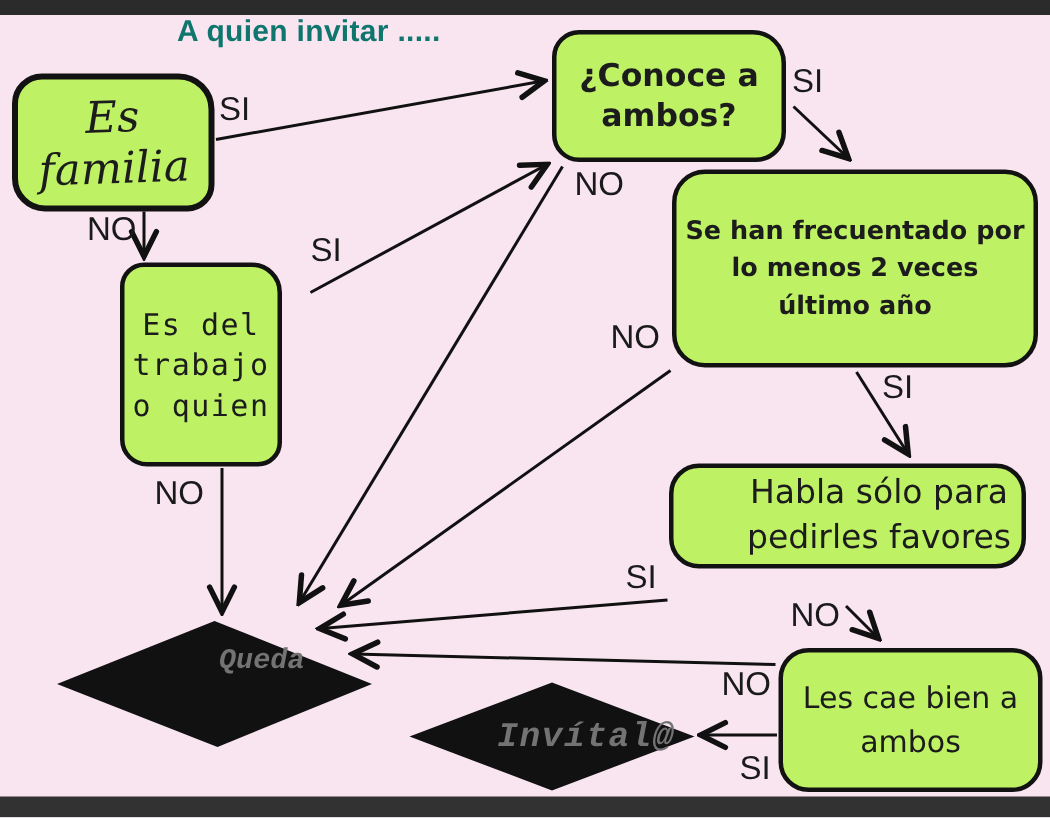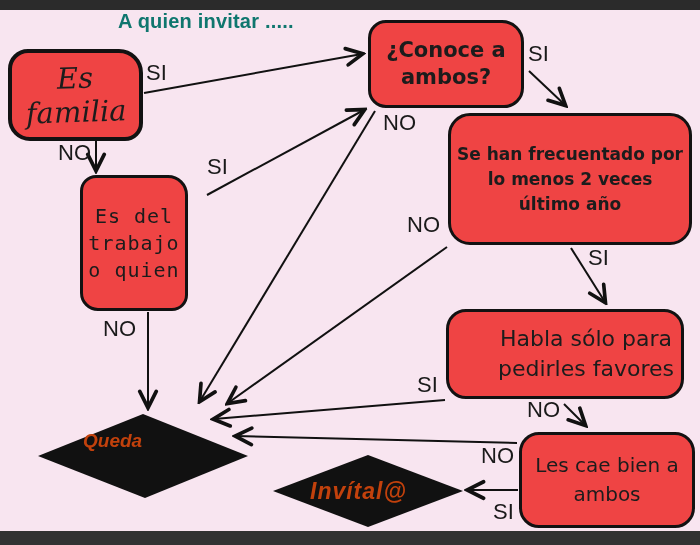--- a/index.html
+++ b/index.html
@@ -10,39 +10,39 @@
   }
   .bar{position:absolute;left:0;width:700px;background:#2b2b2b;}
   .bar-top{top:0;height:10px;}
   .bar-bottom{top:531px;height:14px;background:#323232;}
   .title{
     position:absolute;left:118px;top:10px;width:220px;
     font-size:20px;font-weight:bold;color:#0f766e;letter-spacing:.2px;
   }
   svg.arrows{position:absolute;left:0;top:0;width:700px;height:545px;}
   .node{
-    position:absolute;background:#ef4444;border:3.5px solid #121212;
+    position:absolute;background:#bef264;border:3.5px solid #121212;
     display:flex;flex-direction:column;align-items:center;justify-content:center;
     color:#1c1c1c;text-align:center;box-sizing:border-box;
   }
   .node-familia{left:8px;top:49px;width:135px;height:92px;border-radius:20px 24px 18px 22px;border-width:4px;}
   .node-familia .line{font-family:"DejaVu Serif",serif;font-style:italic;font-size:29px;transform:rotate(-2deg);}
   .node-conoce{left:368px;top:20px;width:156px;height:88px;border-radius:18px 22px 20px 18px;}
   .node-conoce .line{font-family:"DejaVu Sans",sans-serif;font-weight:600;font-size:21px;line-height:27px;}
   .node-frecuentado{left:448px;top:113px;width:244px;height:132px;border-radius:22px;}
   .node-frecuentado .line{font-family:"DejaVu Sans",sans-serif;font-weight:600;font-size:17px;line-height:25px;}
   .node-trabajo{left:80px;top:175px;width:108px;height:136px;border-radius:16px 20px 16px 18px;}
   .node-trabajo .line{font-family:"DejaVu Sans Mono","Liberation Mono",monospace;font-size:20px;line-height:27px;letter-spacing:1px;}
-  .node-habla{left:446px;top:309px;width:238px;height:90px;border-radius:20px;padding-left:42px;}
+  .node-habla{left:446px;top:309px;width:238px;height:70px;border-radius:20px;padding-left:42px;}
   .node-habla .line{font-family:"DejaVu Sans",sans-serif;font-size:22px;line-height:30px;font-weight:400;}
   .node-cae{left:519px;top:432px;width:176px;height:96px;border-radius:20px;border-width:3px;}
   .node-cae .line{font-family:"DejaVu Sans",sans-serif;font-size:20px;line-height:29px;}
   .diamond-label{
-    position:absolute;color:#c2410c;text-align:left;
-    font-family:Liberation Sans, sans-serif;
+    position:absolute;color:#737373;text-align:right;
+    font-family:Liberation Mono, monospace;
   }
   .label-queda{left:83px;top:427px;width:120px;font-size:19px;line-height:27px;font-weight:600;font-style:italic;}
   .label-invital{left:310px;top:478px;width:140px;font-size:23px;font-weight:700;font-style:italic;letter-spacing:1px;}
   .edge-label{
     position:absolute;font-size:22px;color:#1a1a1a;
     font-family:"Liberation Sans",sans-serif;
   }
   .el-familia-si{left:146px;top:60px;}
   .el-familia-no{left:58px;top:140px;}
   .el-trabajo-si{left:207px;top:154px;}

